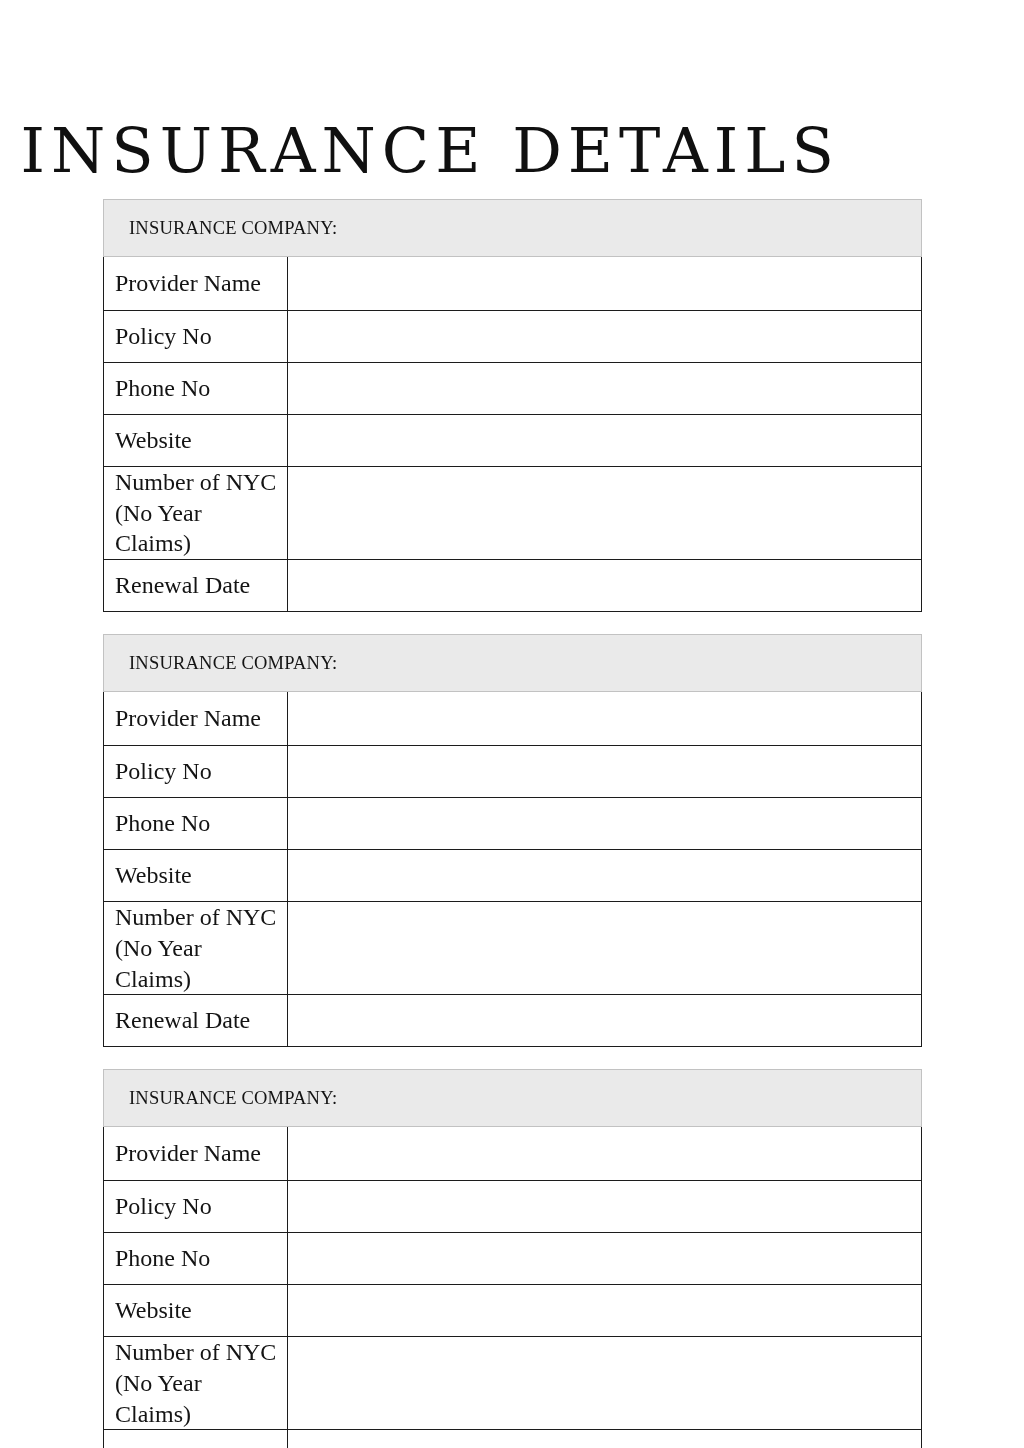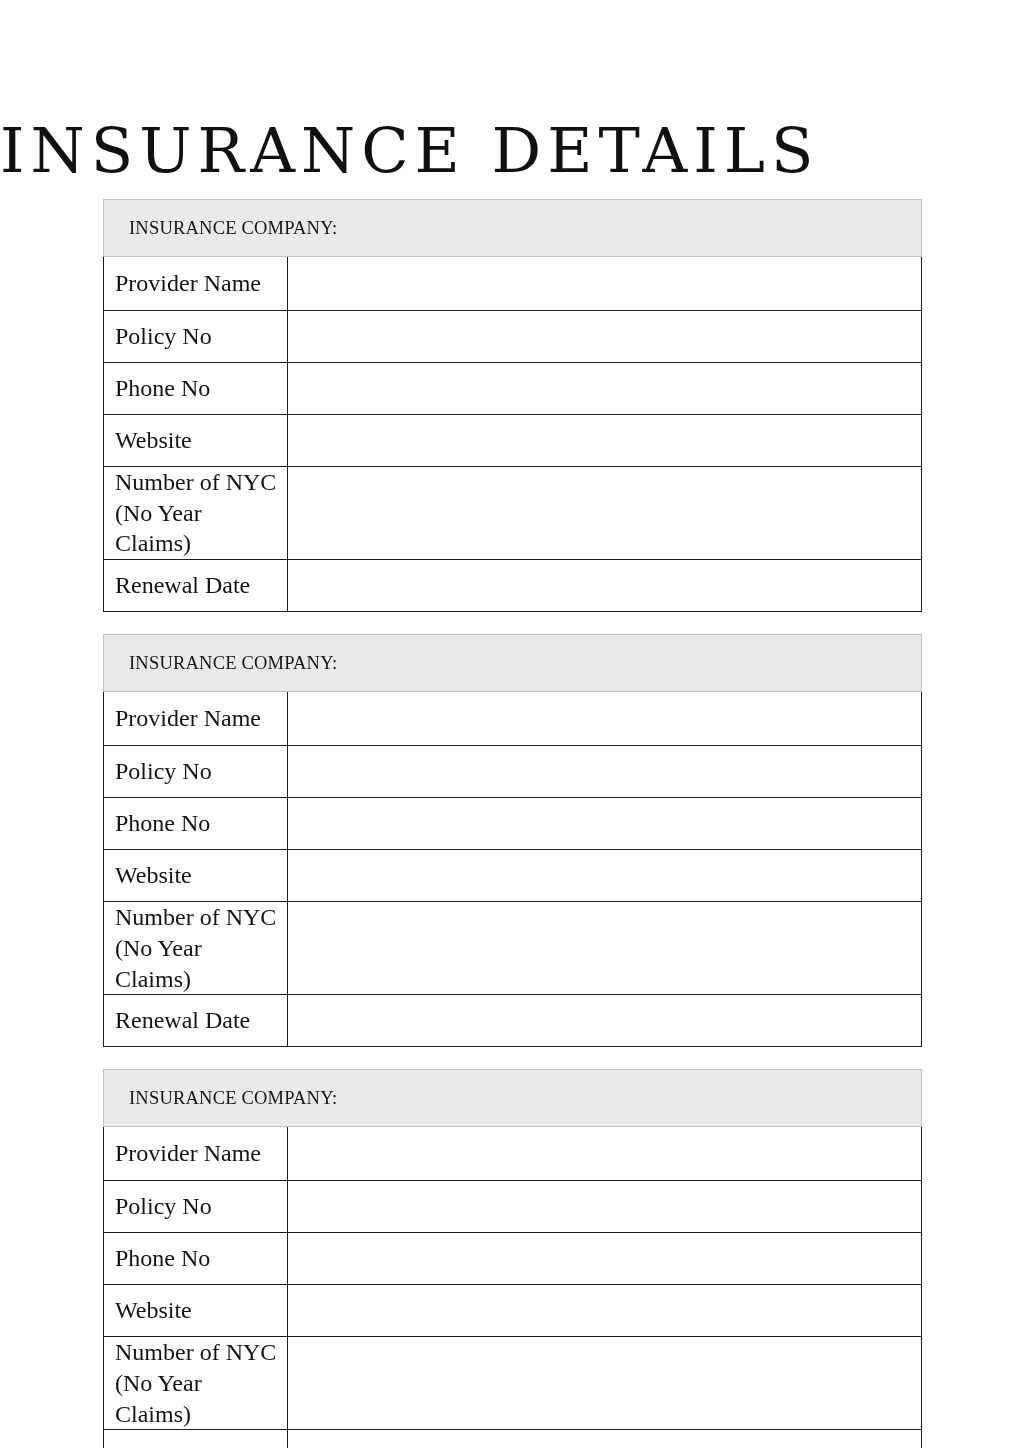--- a/index.html
+++ b/index.html
@@ -23,21 +23,21 @@
     background: #ffffff;
     box-sizing: border-box;
   }
 
   
   .doc-title {
     position: absolute;
     top: 78px;
     left: 0;
     width: 840px;
-    text-align: left;
+    text-align: right;
     font-family: "DejaVu Serif", "Liberation Serif", serif;
     font-size: 62px;
     font-weight: 400;
     letter-spacing: 6px;
     line-height: 1.0;
     color: #101010;
     white-space: nowrap;
   }
 
   

